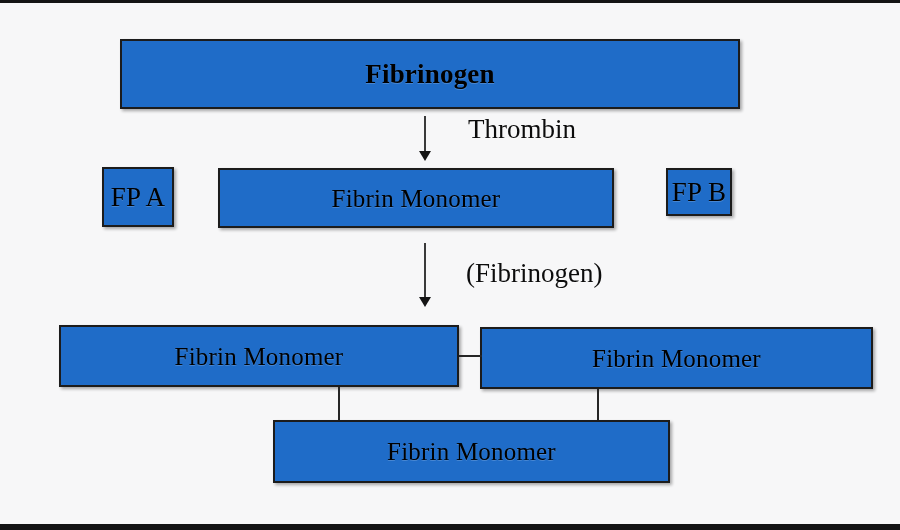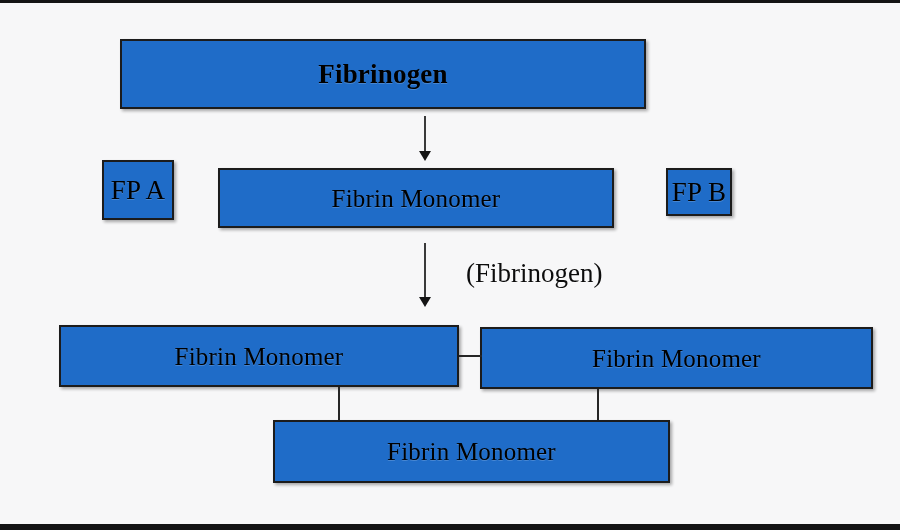--- a/index.html
+++ b/index.html
@@ -43,27 +43,27 @@
     color: #000000;
     white-space: nowrap;
   }
   .node .label {
     font-size: 25px;
     line-height: 1;
     letter-spacing: 0.2px;
     text-shadow: 0 1px 0 rgba(255,255,255,0.18);
   }
 
-  #node-fibrinogen { left: 120px; top: 39px; width: 526px; height: 70px; }
+  #node-fibrinogen { left: 120px; top: 39px; width: 620px; height: 70px; }
   #node-fibrinogen .label { font-weight: bold; font-size: 27px; }
 
   #node-fibrin-monomer-1 { left: 218px; top: 168px; width: 396px; height: 60px; }
 
   
-  #node-fpa { left: 102px; top: 160px; width: 72px; height: 60px; overflow: visible; }
+  #node-fpa { left: 102px; top: 167px; width: 72px; height: 60px; overflow: visible; }
   #node-fpb { left: 666px; top: 168px; width: 66px; height: 48px; overflow: visible; }
   #node-fpa .label, #node-fpb .label {
     font-size: 27px;
     position: relative;
     overflow: visible;
   }
 
   #node-fibrin-monomer-2 { left: 59px; top: 325px; width: 400px; height: 62px; }
   #node-fibrin-monomer-3 { left: 480px; top: 327px; width: 393px; height: 62px; }
   #node-fibrin-monomer-4 { left: 273px; top: 420px; width: 397px; height: 63px; }
@@ -117,20 +117,21 @@
 
 <div id="canvas">
 
   <div class="frame-bar top"></div>
 
   <div class="node" id="node-fibrinogen">
     <span class="label">Fibrinogen</span>
   </div>
 
   <div class="arrow" id="arrow-thrombin"></div>
+  <div class="caption" id="caption-thrombin">Thrombin</div>
 
   <div class="node" id="node-fpa">
     <span class="label">FP A</span>
   </div>
 
   <div class="node" id="node-fibrin-monomer-1">
     <span class="label">Fibrin Monomer</span>
   </div>
 
   <div class="node" id="node-fpb">

